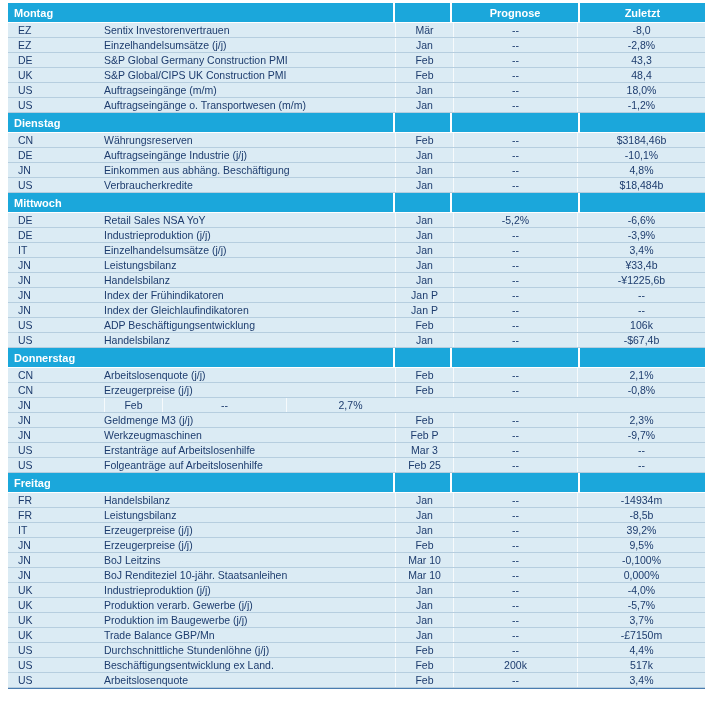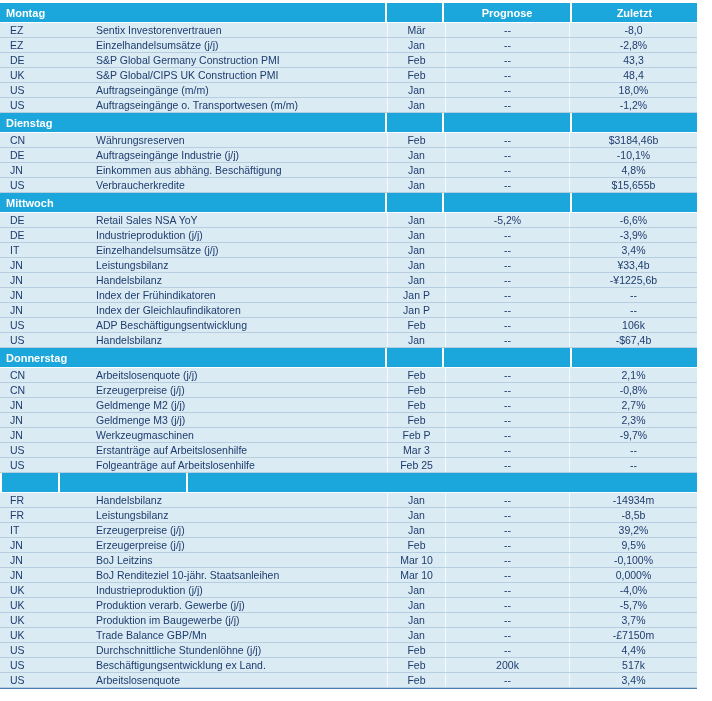--- a/index.html
+++ b/index.html
@@ -6,21 +6,21 @@
     margin: 0;
     padding: 0;
     background: #ffffff;
     width: 712px;
     height: 701px;
     overflow: hidden;
     font-family: "Liberation Sans", sans-serif;
   }
   .calendar {
     position: absolute;
-    left: 0;
+    left: 8px;
     top: 3px;
     width: 697px;
     border-bottom: 1px solid #4a7cb0;
   }
   
   .section-header {
     display: flex;
     height: 20px;
     background: #1ba7db;
     color: #ffffff;
@@ -200,21 +200,21 @@
     <div class="c-period">Jan</div>
     <div class="c-prog">--</div>
     <div class="c-last">4,8%</div>
   </div>
 
   <div class="row">
     <div class="c-code">US</div>
     <div class="c-event">Verbraucherkredite</div>
     <div class="c-period">Jan</div>
     <div class="c-prog">--</div>
-    <div class="c-last">$15,655b</div>
+    <div class="c-last">$18,484b</div>
   </div>
 
   <div class="section-header">
     <div class="h-day">Mittwoch</div>
     <div class="h-period"></div>
     <div class="h-prog"></div>
     <div class="h-last"></div>
   </div>
 
   <div class="row">
@@ -307,21 +307,20 @@
   <div class="row">
     <div class="c-code">CN</div>
     <div class="c-event">Erzeugerpreise (j/j)</div>
     <div class="c-period">Feb</div>
     <div class="c-prog">--</div>
     <div class="c-last">-0,8%</div>
   </div>
 
   <div class="row">
     <div class="c-code">JN</div>
-    <div class="c-event">Geldmenge M2 (j/j)</div>
     <div class="c-period">Feb</div>
     <div class="c-prog">--</div>
     <div class="c-last">2,7%</div>
   </div>
 
   <div class="row">
     <div class="c-code">JN</div>
     <div class="c-event">Geldmenge M3 (j/j)</div>
     <div class="c-period">Feb</div>
     <div class="c-prog">--</div>
@@ -346,20 +345,21 @@
 
   <div class="row">
     <div class="c-code">US</div>
     <div class="c-event">Folgeanträge auf Arbeitslosenhilfe</div>
     <div class="c-period">Feb 25</div>
     <div class="c-prog">--</div>
     <div class="c-last">--</div>
   </div>
 
   <div class="section-header">
+    <div class="h-day">Freitag</div>
     <div class="h-period"></div>
     <div class="h-prog"></div>
     <div class="h-last"></div>
   </div>
 
   <div class="row">
     <div class="c-code">FR</div>
     <div class="c-event">Handelsbilanz</div>
     <div class="c-period">Jan</div>
     <div class="c-prog">--</div>

